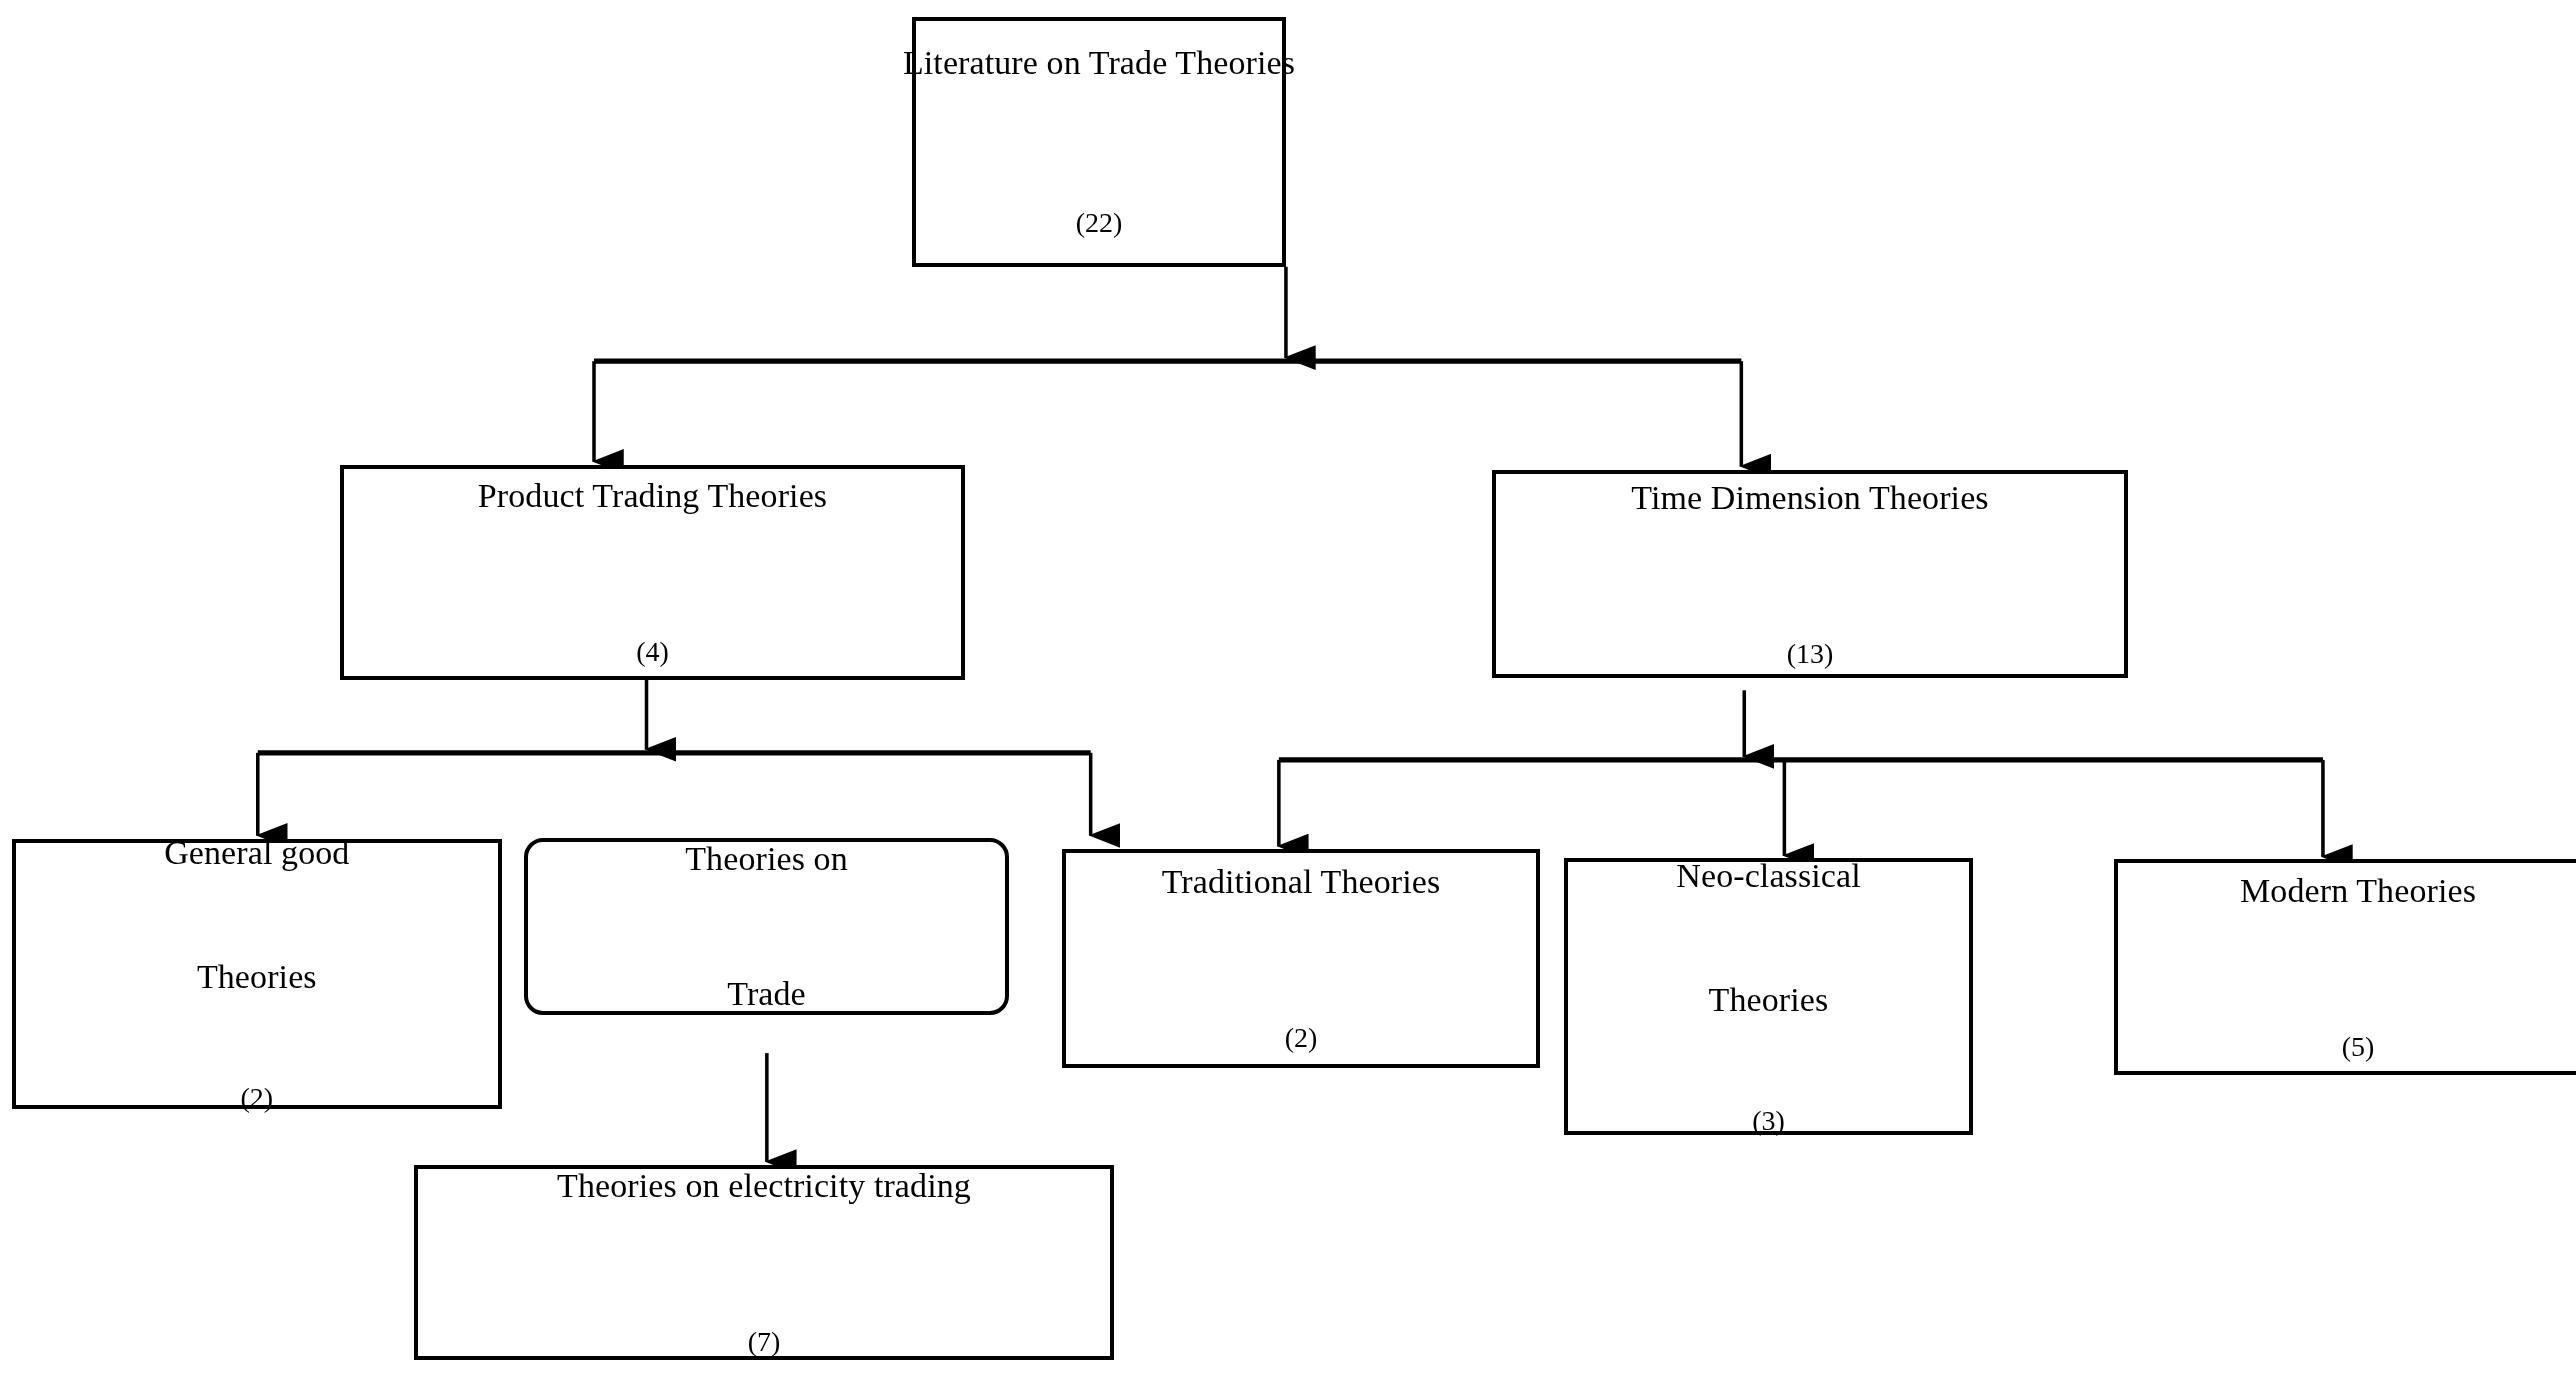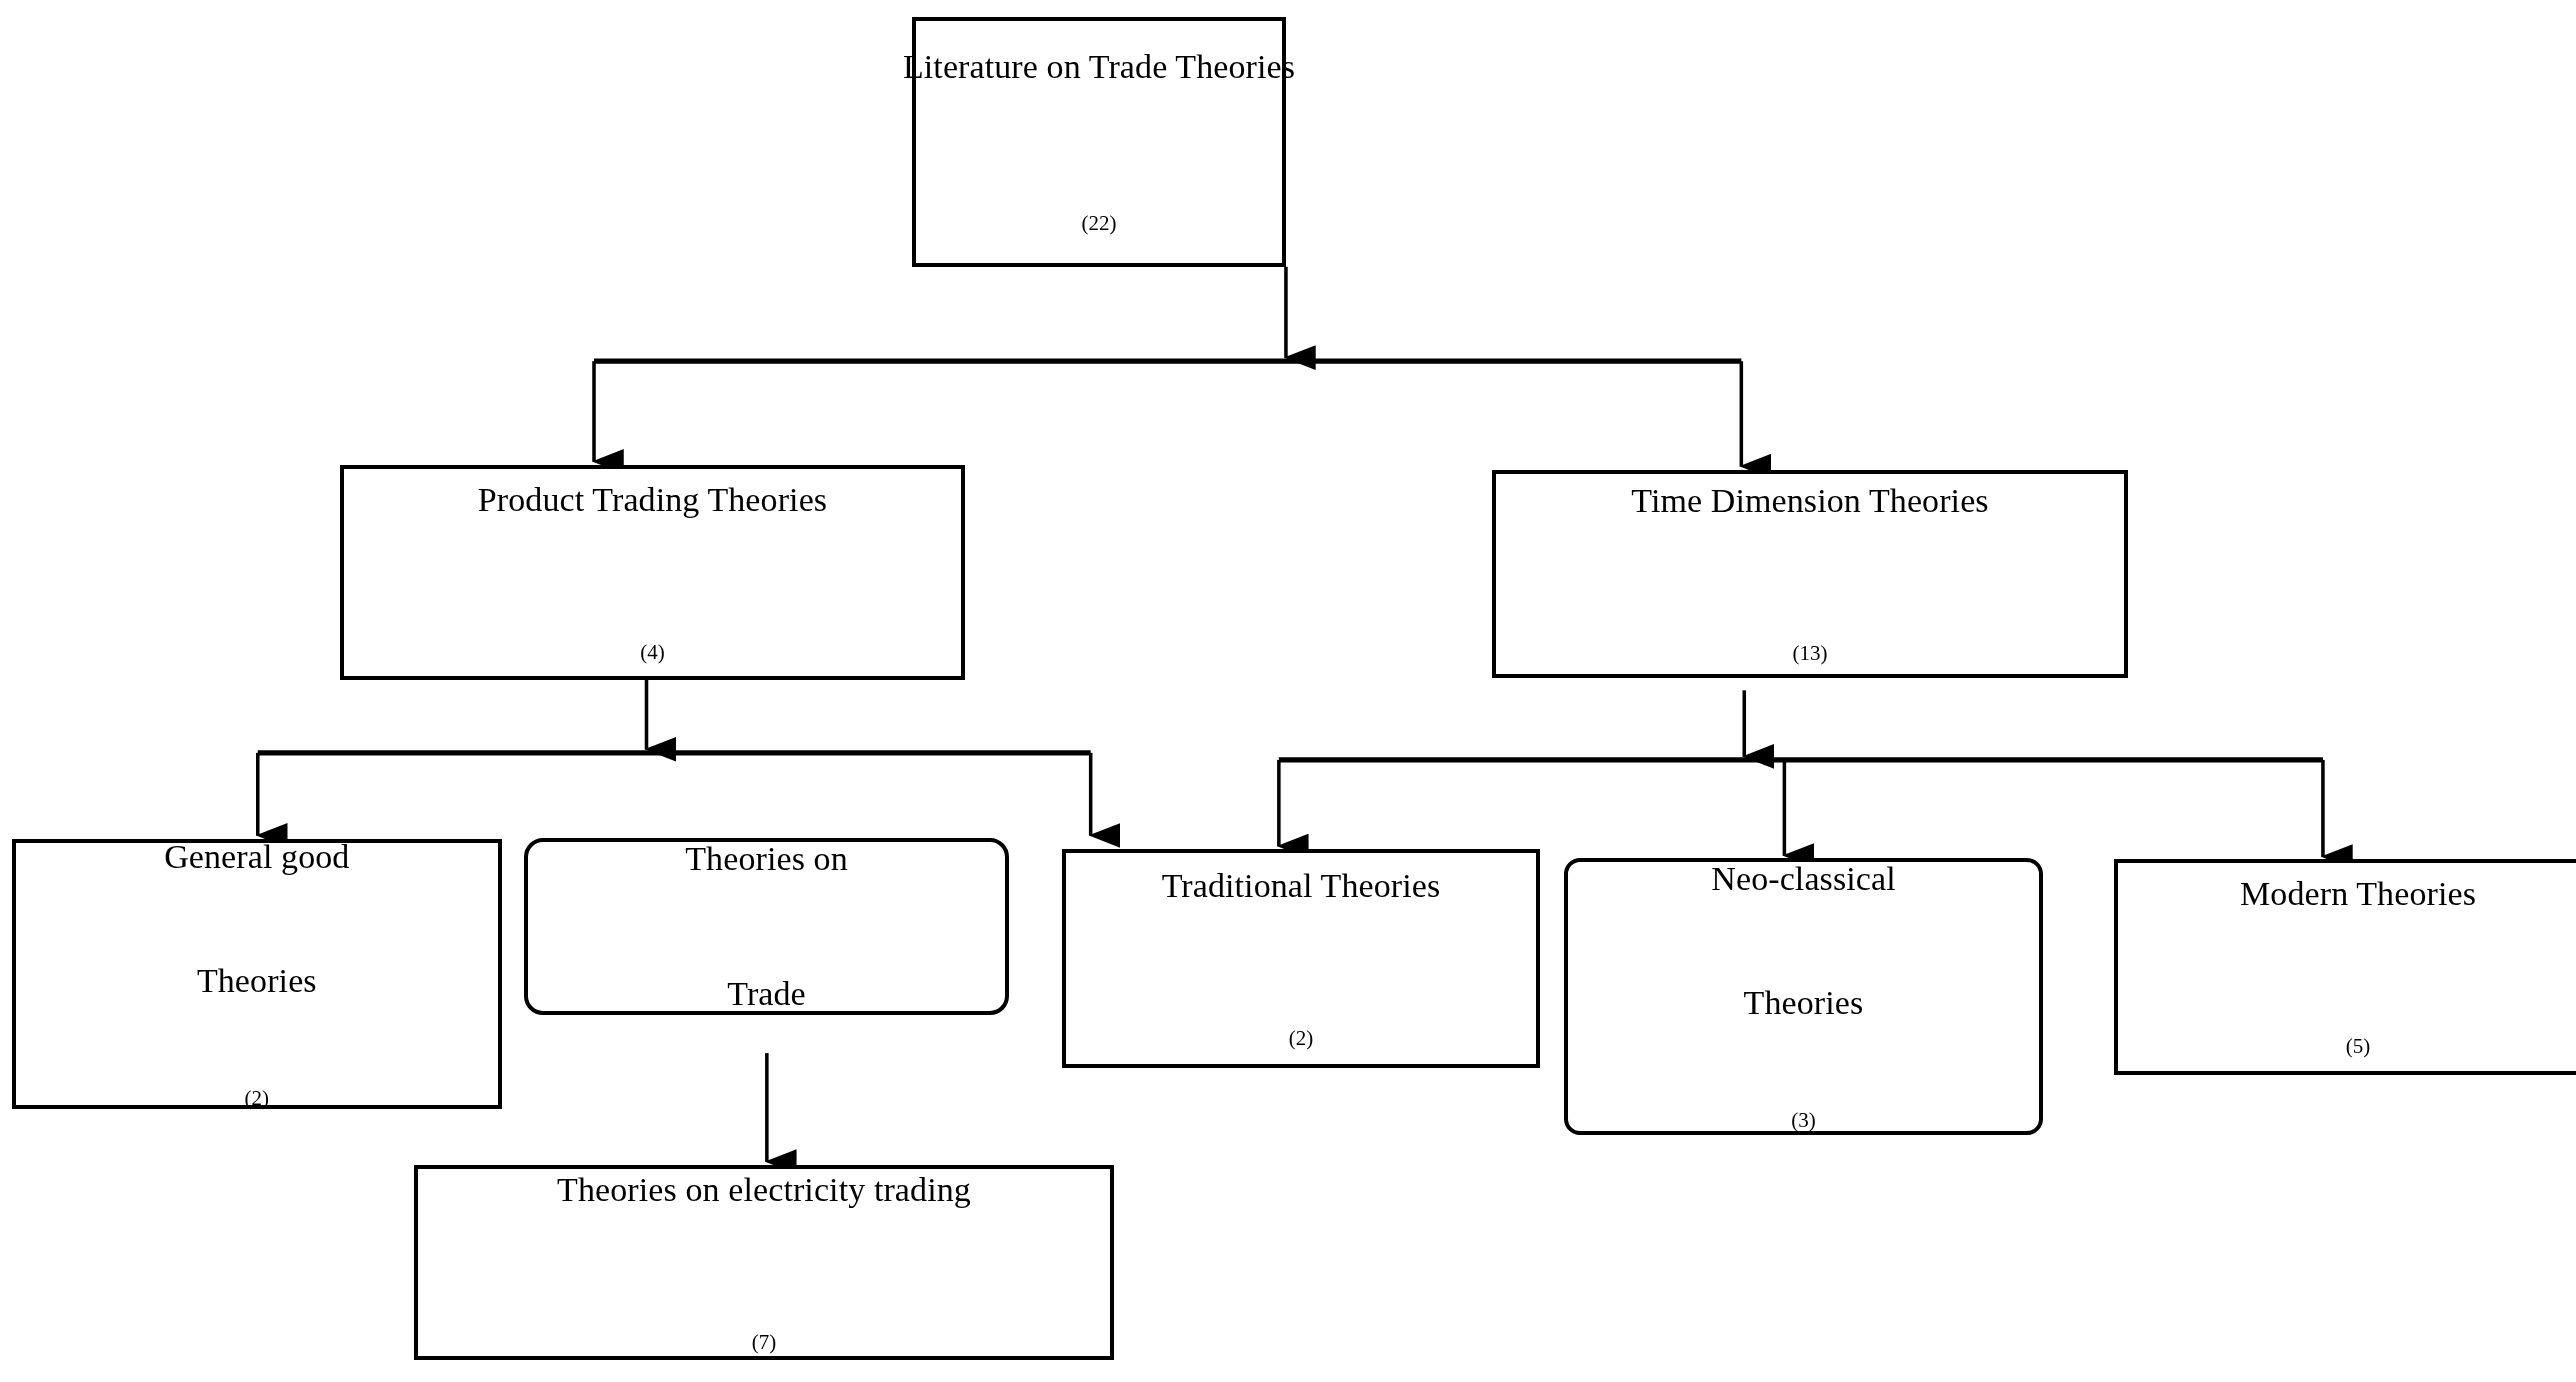--- a/index.html
+++ b/index.html
@@ -39,21 +39,21 @@
   }
   .node-line {
     display: block;
     font-size: 34px;
     line-height: 1.0;
     white-space: nowrap;
     letter-spacing: 0.1px;
   }
   .node-count {
     display: block;
-    font-size: 21px;
+    font-size: 28px;
     line-height: 1.0;
     white-space: nowrap;
   }
   .gap-sm { height: 31px; }
   .gap-md { height: 35px; }
   .gap-lg { height: 39px; }
 </style>
 </head>
 <body>
 
@@ -145,21 +145,21 @@
     <span class="gap-sm"></span>
     <span class="node-line">Trade</span>
   </div>
 
   <div class="node-box" style="left:1062px; top:849px; width:478px; height:219px;">
     <span class="node-line">Traditional Theories</span>
     <span class="gap-md"></span>
     <span class="node-count">(2)</span>
   </div>
 
-  <div class="node-box" style="left:1564px; top:858px; width:479px; height:277px;border-radius:16px;">
+  <div class="node-box" style="left:1564px; top:858px; width:409px; height:277px;">
     <span class="node-line">Neo-classical</span>
     <span class="gap-sm"></span>
     <span class="node-line">Theories</span>
     <span class="gap-sm"></span>
     <span class="node-count">(3)</span>
   </div>
 
   <div class="node-box" style="left:2074px; top:859px; width:488px; height:216px;margin-left:40px;">
     <span class="node-line">Modern Theories</span>
     <span class="gap-md"></span>

